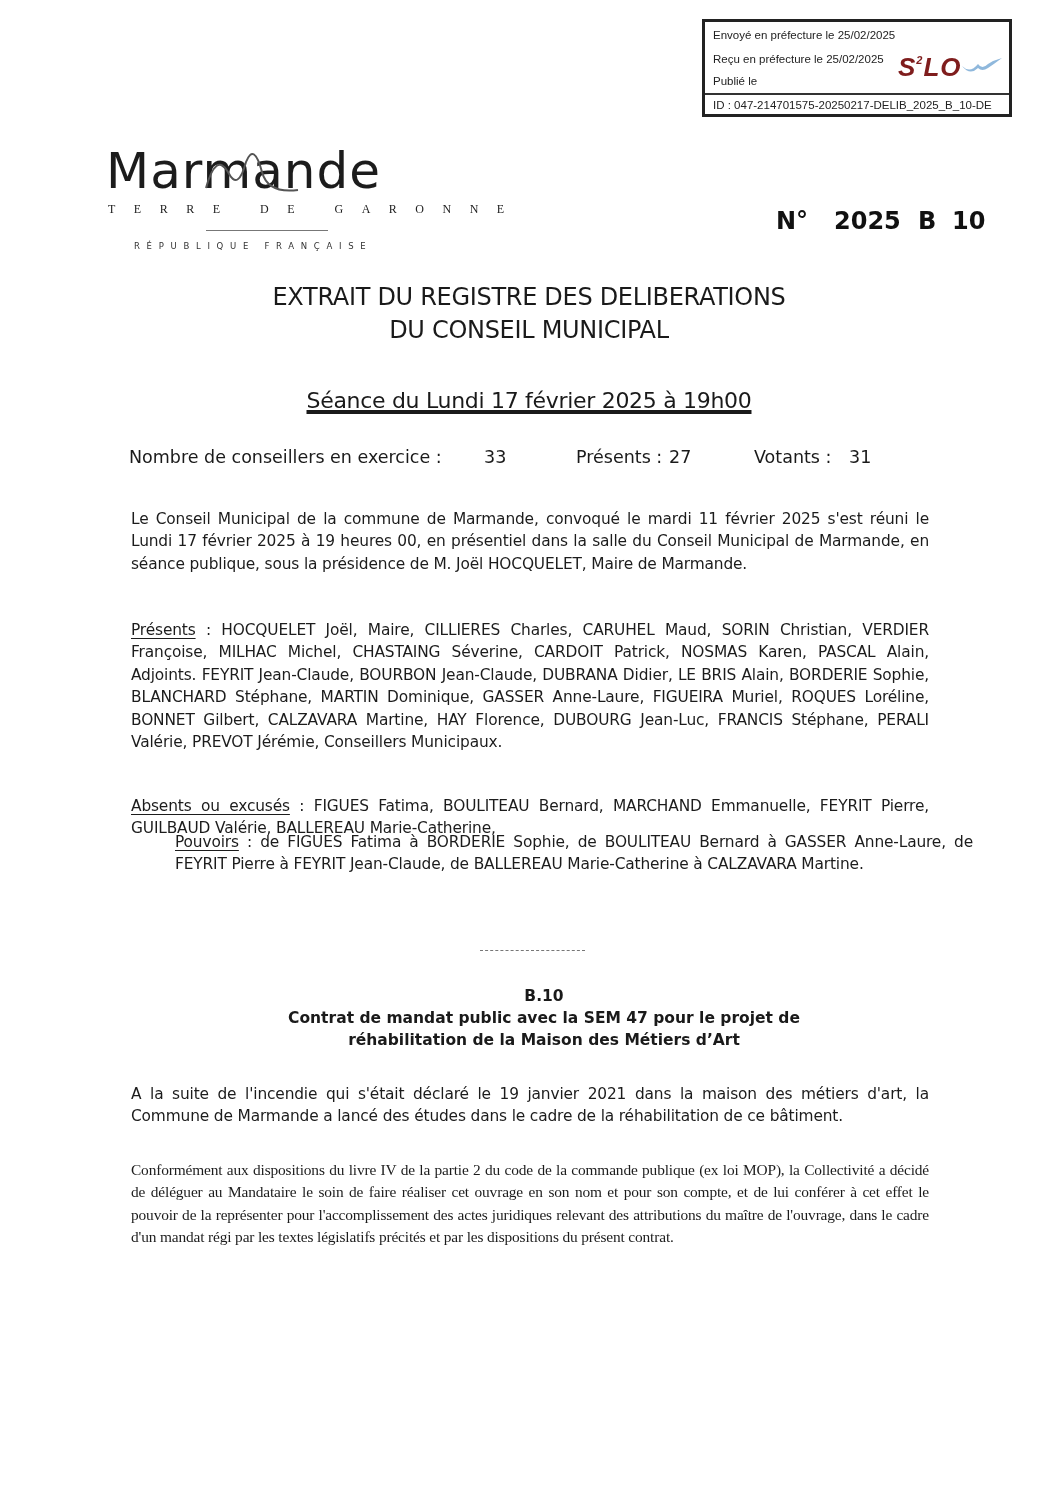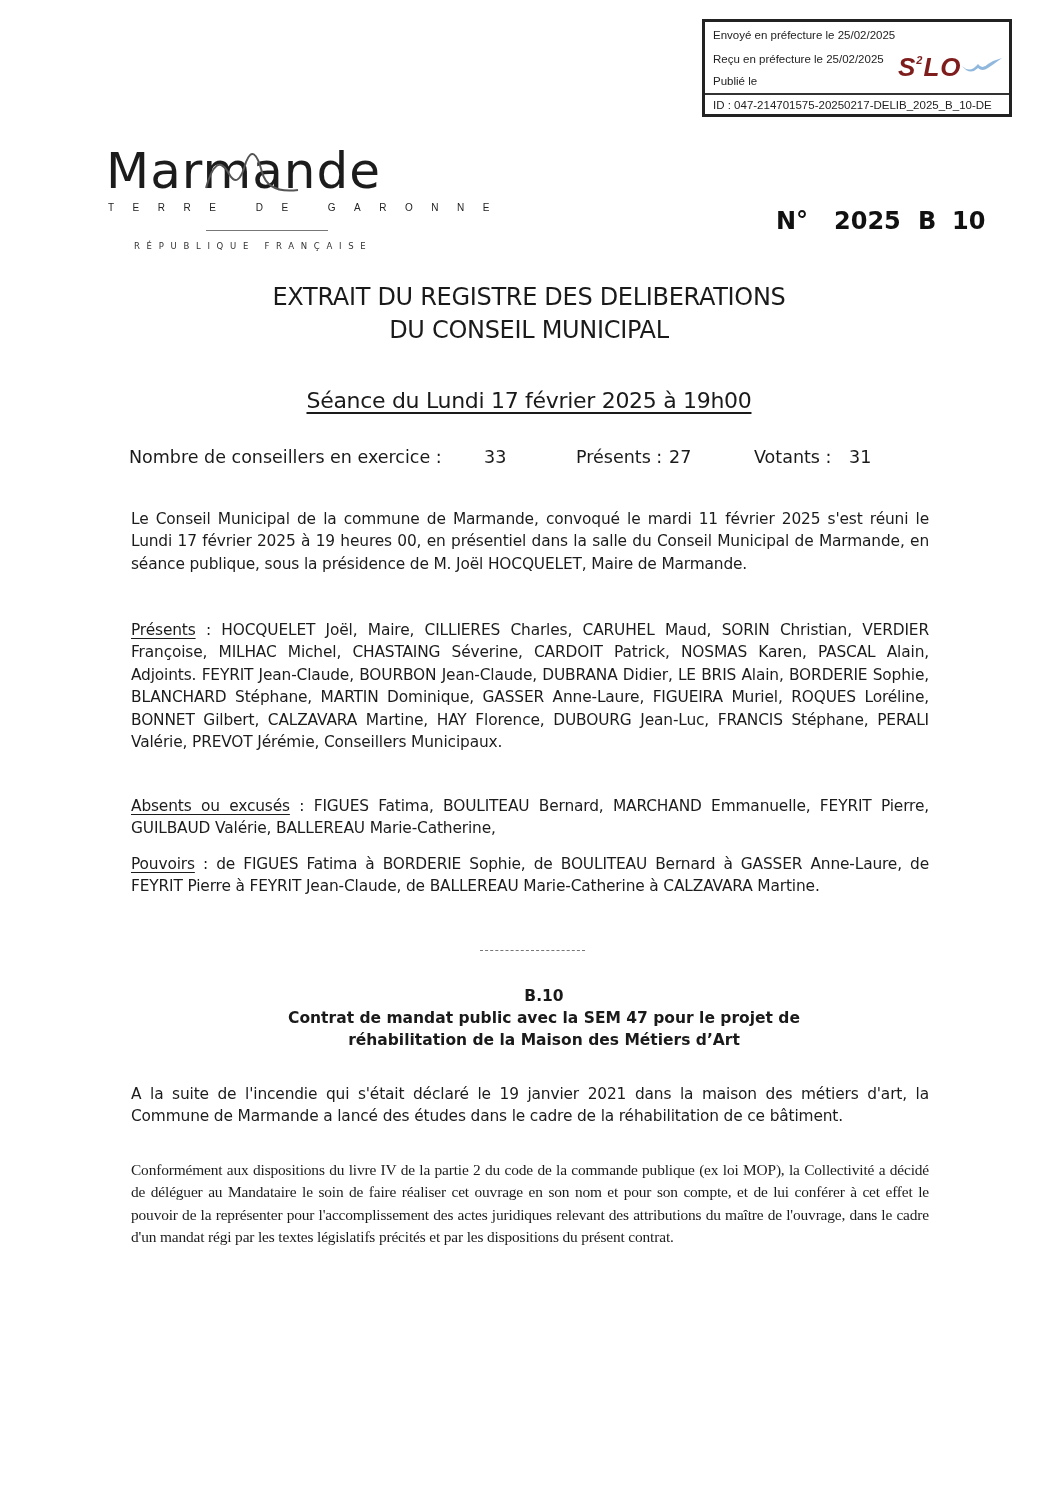--- a/index.html
+++ b/index.html
@@ -26,21 +26,21 @@
     .s2lo svg { position: absolute; left: 62px; top: 4px; }
 
     .logo { position: absolute; left: 106px; top: 138px; }
     .logo .word {
       font-family: "DejaVu Sans", sans-serif; font-size: 50px; color: #1c1c1c; letter-spacing: 1px;
       line-height: 52px; position: relative; margin-top: 7px;
     }
     .logo .swoosh { position: absolute; left: 96px; top: 4px; }
     .logo .tag {
       position: absolute; left: 2px; top: 64px; width: 300px;
-      font-family: Liberation Sans, sans-serif; font-size: 10px; letter-spacing: 18.5px; color: #222; white-space: nowrap;
+      font-family: Liberation Serif, serif; font-size: 12px; letter-spacing: 18.5px; color: #222; white-space: nowrap;
     }
     .logo .rule { position: absolute; left: 100px; top: 92px; width: 122px; border-top: 1px solid #777; }
     .logo .rf {
       position: absolute; left: 28px; top: 103px; font-size: 8.5px; letter-spacing: 6.7px; color: #333; white-space: nowrap;
     }
 
     .numero {
       position: absolute; left: 776px; top: 207px; font-family: "DejaVu Sans", sans-serif;
       font-weight: bold; font-size: 24px; color: #111; white-space: nowrap; word-spacing: 0;
     }
@@ -50,42 +50,42 @@
     .numero .b { width: 34px; }
 
     .title {
       position: absolute; left: 0; width: 1058px; text-align: center;
       font-family: "DejaVu Sans", sans-serif; font-size: 24px; color: #1a1a1a; letter-spacing: -0.3px;
     }
     .title.t1 { top: 283px; }
     .title.t2 { top: 316px; }
     .seance {
       position: absolute; left: 0; width: 1058px; text-align: center; top: 388px;
-      font-size: 22px; color: #1a1a1a; letter-spacing: -0.3px;
+      font-size: 22px; color: #1a1a1a; letter-spacing: -0.3px; text-decoration: underline;
     }
     .seance span { text-decoration: underline; text-underline-offset: 4px; text-decoration-thickness: 1.5px; }
 
     .counts { position: absolute; top: 447px; left: 129px; font-size: 17.5px; color: #1a1a1a; white-space: nowrap; }
     .counts .c { position: absolute; top: 0; white-space: nowrap; }
     .counts .c1 { left: 0; }
     .counts .c1v { left: 355px; }
     .counts .c2 { left: 447px; }
     .counts .c2v { left: 540px; }
     .counts .c3 { left: 625px; }
     .counts .c3v { left: 720px; }
 
     .para {
       position: absolute; left: 131px; width: 798px; font-size: 15.4px; line-height: 22.4px;
       text-align: justify; color: #1c1c1c; letter-spacing: -0.15px;
     }
     .para .u { text-decoration: underline; text-underline-offset: 3px; }
     .p1 { top: 508px; }
     .p2 { top: 619px; }
     .p3 { top: 795px; }
-    .p4 { top: 853px; }
+    .p4 { top: 831px; margin-left: 44px; }
 
     .dashes { position: absolute; left: 480px; top: 950px; width: 105px; border-top: 1px dashed #777; }
     .section {
       position: absolute; left: 0; width: 1088px; text-align: center;
       font-weight: bold; font-size: 15.5px; color: #1a1a1a; line-height: 22px;
     }
     .section.s1 { top: 985px; }
     .section.s2 { top: 1007px; }
     .section.s3 { top: 1029px; }
 

